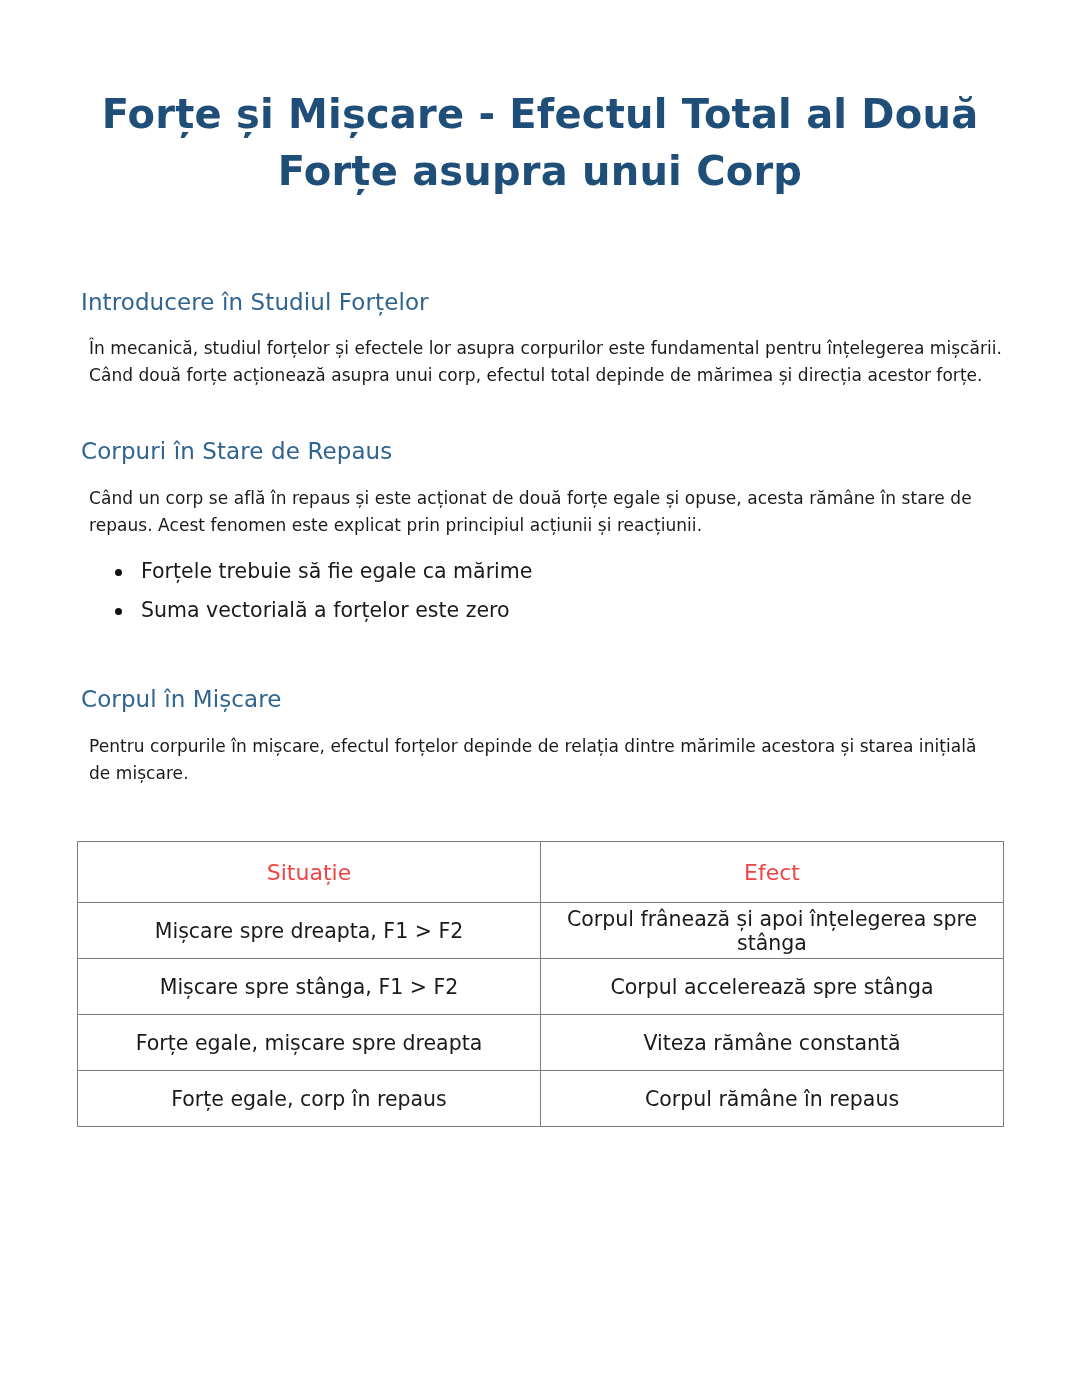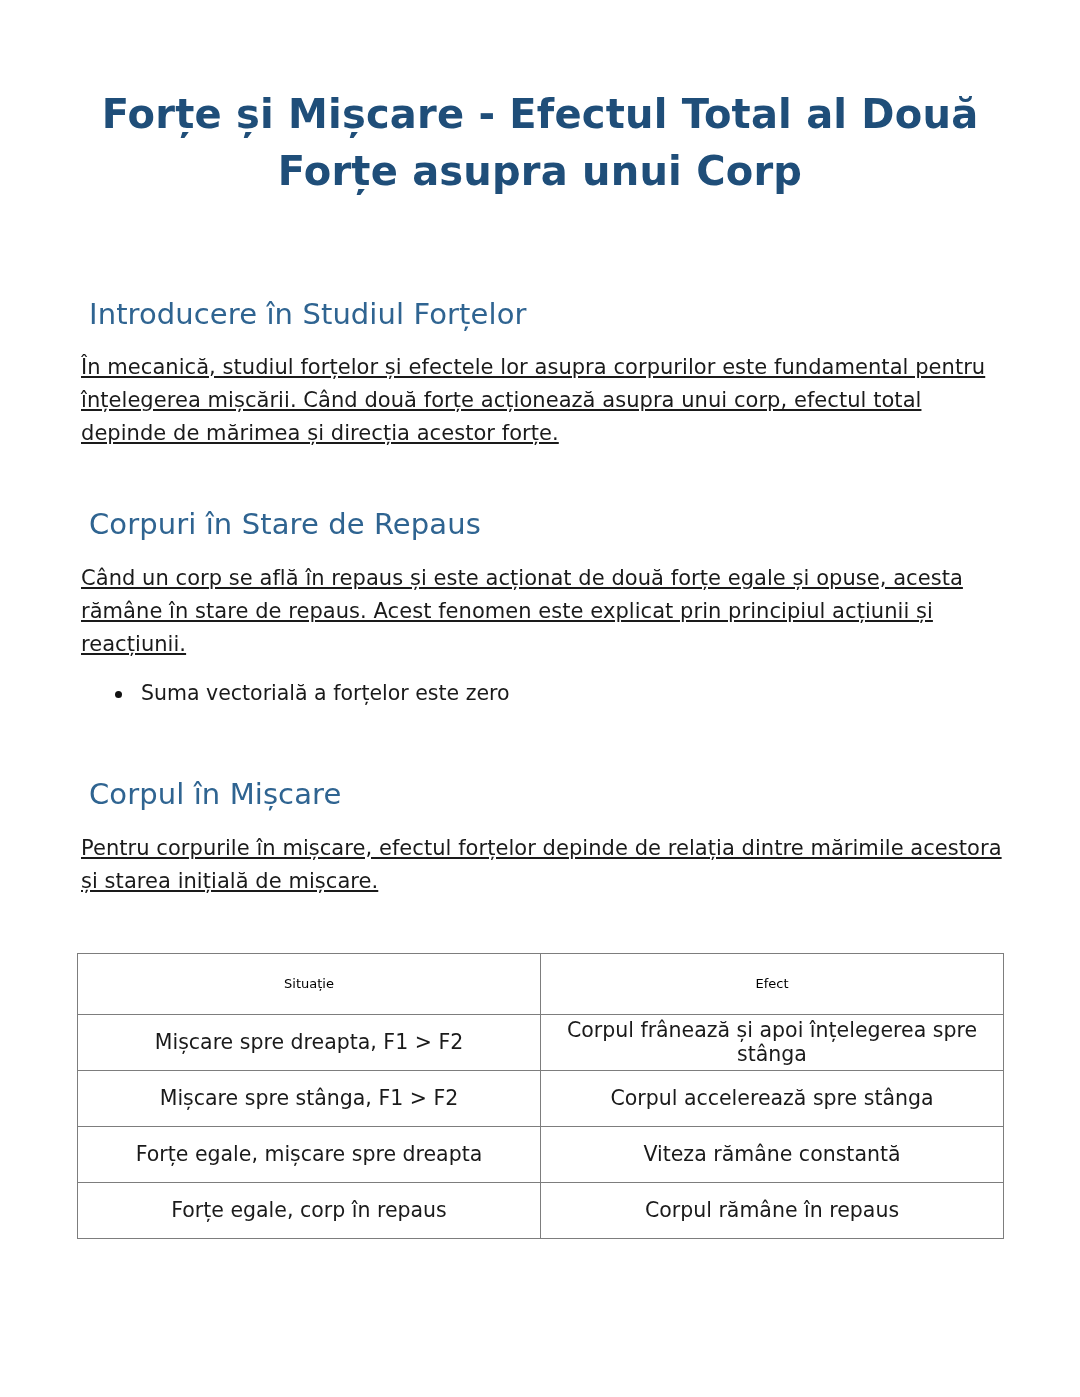--- a/index.html
+++ b/index.html
@@ -33,39 +33,38 @@
     font-weight: 700;
     line-height: 1.42;
     letter-spacing: 0.2px;
     text-align: center;
     color: #1f4e79;
   }
 
   .spacer-after-title { height: 84px; }
 
   h2.section-heading {
-    margin: 12px;
+    margin: 4px;
     padding: 0;
     font-family: "DejaVu Sans", "Liberation Sans", sans-serif;
-    font-size: 29px;
+    font-size: 23px;
     font-weight: 400;
     line-height: 1.25;
     letter-spacing: 0.1px;
     color: #2f6491;
   }
 
   p.body-text {
-    margin: 19px 0 0 4px;
+    margin: 19px 0 0 12px;
     padding: 0;
-    font-size: 21px;
+    font-size: 17px;
     line-height: 1.58;
     letter-spacing: 0.05px;
     color: #1a1a1a;
     text-align: left;
-    text-decoration: underline;
   }
 
   .section-gap { height: 44px; }
   .section-gap-lg { height: 48px; }
 
   ul.bullet-list {
     margin: 16px 0 0 0;
     padding: 0 0 0 32px;
     list-style: none;
   }
@@ -106,22 +105,22 @@
   table.data-table td {
     border: 1px solid #7d7d7d;
     text-align: center;
     vertical-align: middle;
     padding: 0 10px;
     height: 55px;
     font-weight: 400;
   }
 
   table.data-table th {
-    font-size: 13px;
-    color: #000000;
+    font-size: 22px;
+    color: #ef4444;
     height: 60px;
   }
 
   table.data-table td {
     font-size: 20.5px;
     color: #1a1a1a;
   }
 </style>
 </head>
 <body>
@@ -136,20 +135,21 @@
     <h2 class="section-heading">Introducere în Studiul Forțelor</h2>
     <p class="body-text">În mecanică, studiul forțelor și efectele lor asupra corpurilor este fundamental pentru înțelegerea mișcării. Când două forțe acționează asupra unui corp, efectul total depinde de mărimea și direcția acestor forțe.</p>
   </section>
 
   <div class="section-gap"></div>
 
   <section>
     <h2 class="section-heading">Corpuri în Stare de Repaus</h2>
     <p class="body-text">Când un corp se află în repaus și este acționat de două forțe egale și opuse, acesta rămâne în stare de repaus. Acest fenomen este explicat prin principiul acțiunii și reacțiunii.</p>
     <ul class="bullet-list">
+      <li>Forțele trebuie să fie egale ca mărime</li>
       <li>Suma vectorială a forțelor este zero</li>
     </ul>
   </section>
 
   <div class="section-gap-lg"></div>
 
   <section>
     <h2 class="section-heading">Corpul în Mișcare</h2>
     <p class="body-text">Pentru corpurile în mișcare, efectul forțelor depinde de relația dintre mărimile acestora și starea inițială de mișcare.</p>
   </section>

